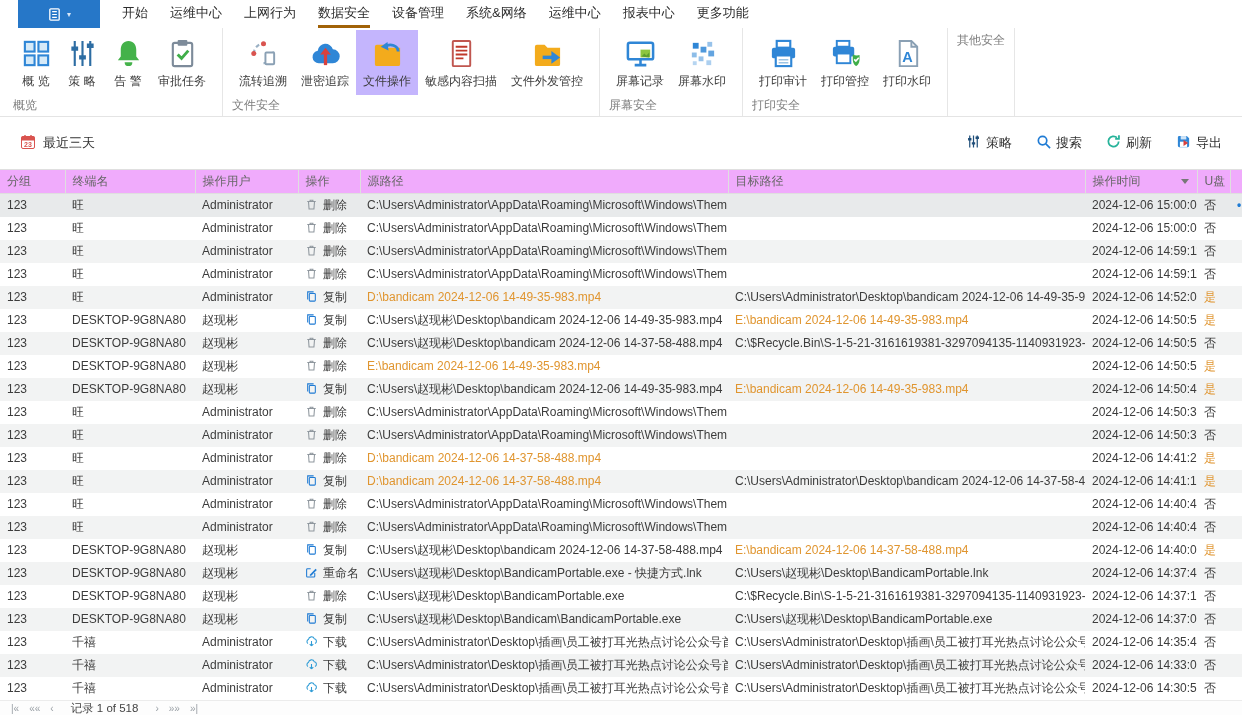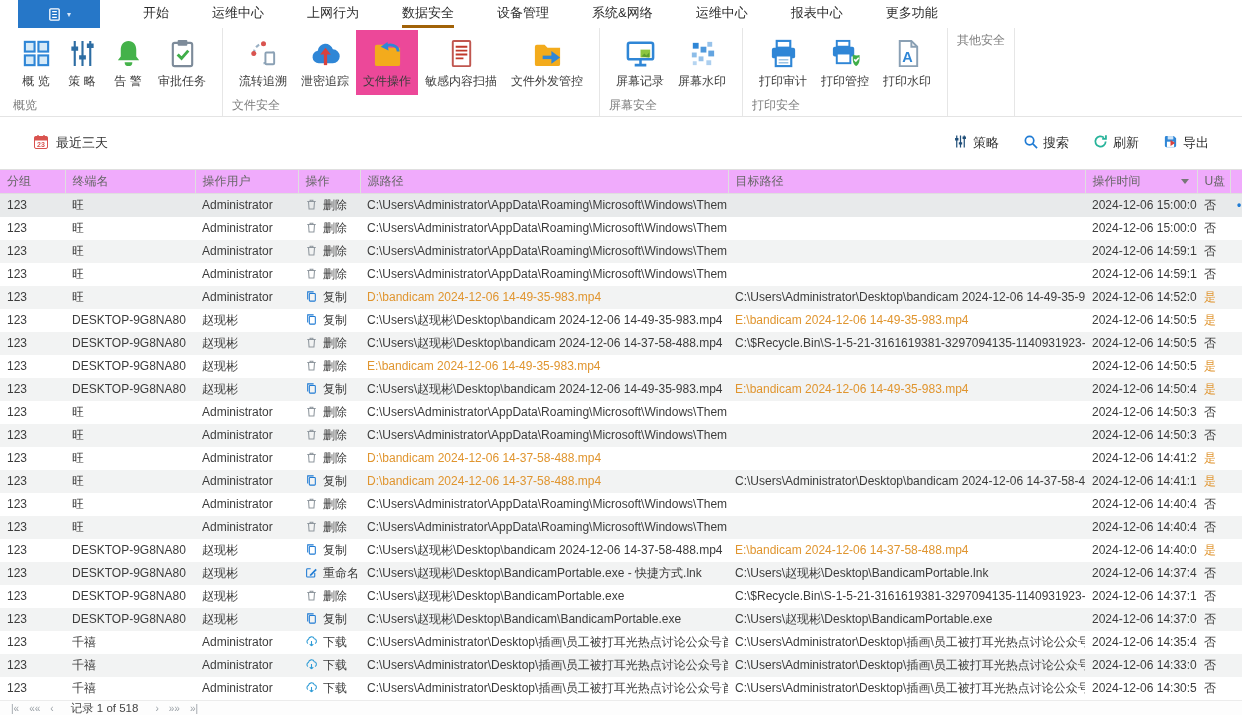--- a/index.html
+++ b/index.html
@@ -8,38 +8,38 @@
     background: #fff; color: #333;
     font-family: "Liberation Sans", "DejaVu Sans", sans-serif; font-size: 12px;
   }
   
   #menubar { height: 28px; display: flex; align-items: center; background: #fff; }
   #appbtn { margin-left: 18px; width: 82px; height: 28px; background: #2677c8;
     display: flex; align-items: center; justify-content: center; gap: 5px; cursor: pointer; }
   #appbtn svg { width: 15px; height: 15px; }
   #appbtn .caret { color: #d8e7f7; font-size: 8px; }
   #menu-tabs { display: flex; height: 28px; }
-  .tab { margin-left: 43px; font-size: 13px; color: #2d2d2d; height: 28px;
+  .tab { margin-left: 22px; font-size: 13px; color: #2d2d2d; height: 28px;
     line-height: 25px; cursor: pointer; white-space: nowrap; }
   .tab.active { border-bottom: 3px solid #a16207; }
   
   #ribbon { display: flex; height: 89px; border-bottom: 1px solid #e4e4e4; padding-left: 4px; background: #fff; }
   .rgroup { display: flex; flex-direction: column; justify-content: space-between;
     border-right: 1px solid #e6e6e6; padding: 2px 9px 0; }
   .rbuttons { display: flex; align-items: flex-start; }
   .rbtn { display: flex; flex-direction: column; align-items: center; gap: 4px;
     padding: 7px 7px 5px; min-width: 46px; cursor: pointer; }
-  .rbtn.active { background: #ec4899; }
+  .rbtn.active { background: #c4b5fd; }
   .ricon { height: 32px; display: flex; align-items: center; }
   .ricon svg { width: 31px; height: 31px; display: block; }
   .rlabel { font-size: 12px; color: #3c3c3c; white-space: nowrap; }
   .glabel { font-size: 12px; color: #7d7d7d; text-align: left; padding: 2px 0 5px; }
   
   #filterbar { height: 52px; display: flex; align-items: center; justify-content: space-between;
-    padding: 0 33px; background: #fff; }
+    padding: 0 20px; background: #fff; }
   .datechip { display: flex; align-items: center; gap: 7px; font-size: 13px; color: #333; cursor: pointer; }
   .datechip svg { width: 16px; height: 16px; }
   .facts { display: flex; gap: 24px; }
   .fact { display: flex; align-items: center; gap: 5px; font-size: 13px; color: #2f2f2f; cursor: pointer; }
   .fact svg { width: 15px; height: 15px; }
   
   table { border-collapse: collapse; table-layout: fixed; width: 1242px; }
   thead th { height: 24px; background: #f0abfc; border-top: 1px solid #dfdfdf;
     border-bottom: 1px solid #dfdfdf; border-right: 1px solid #dfdfdf;
     font-weight: normal; color: #666; text-align: left; padding: 0 7px; font-size: 12px;

